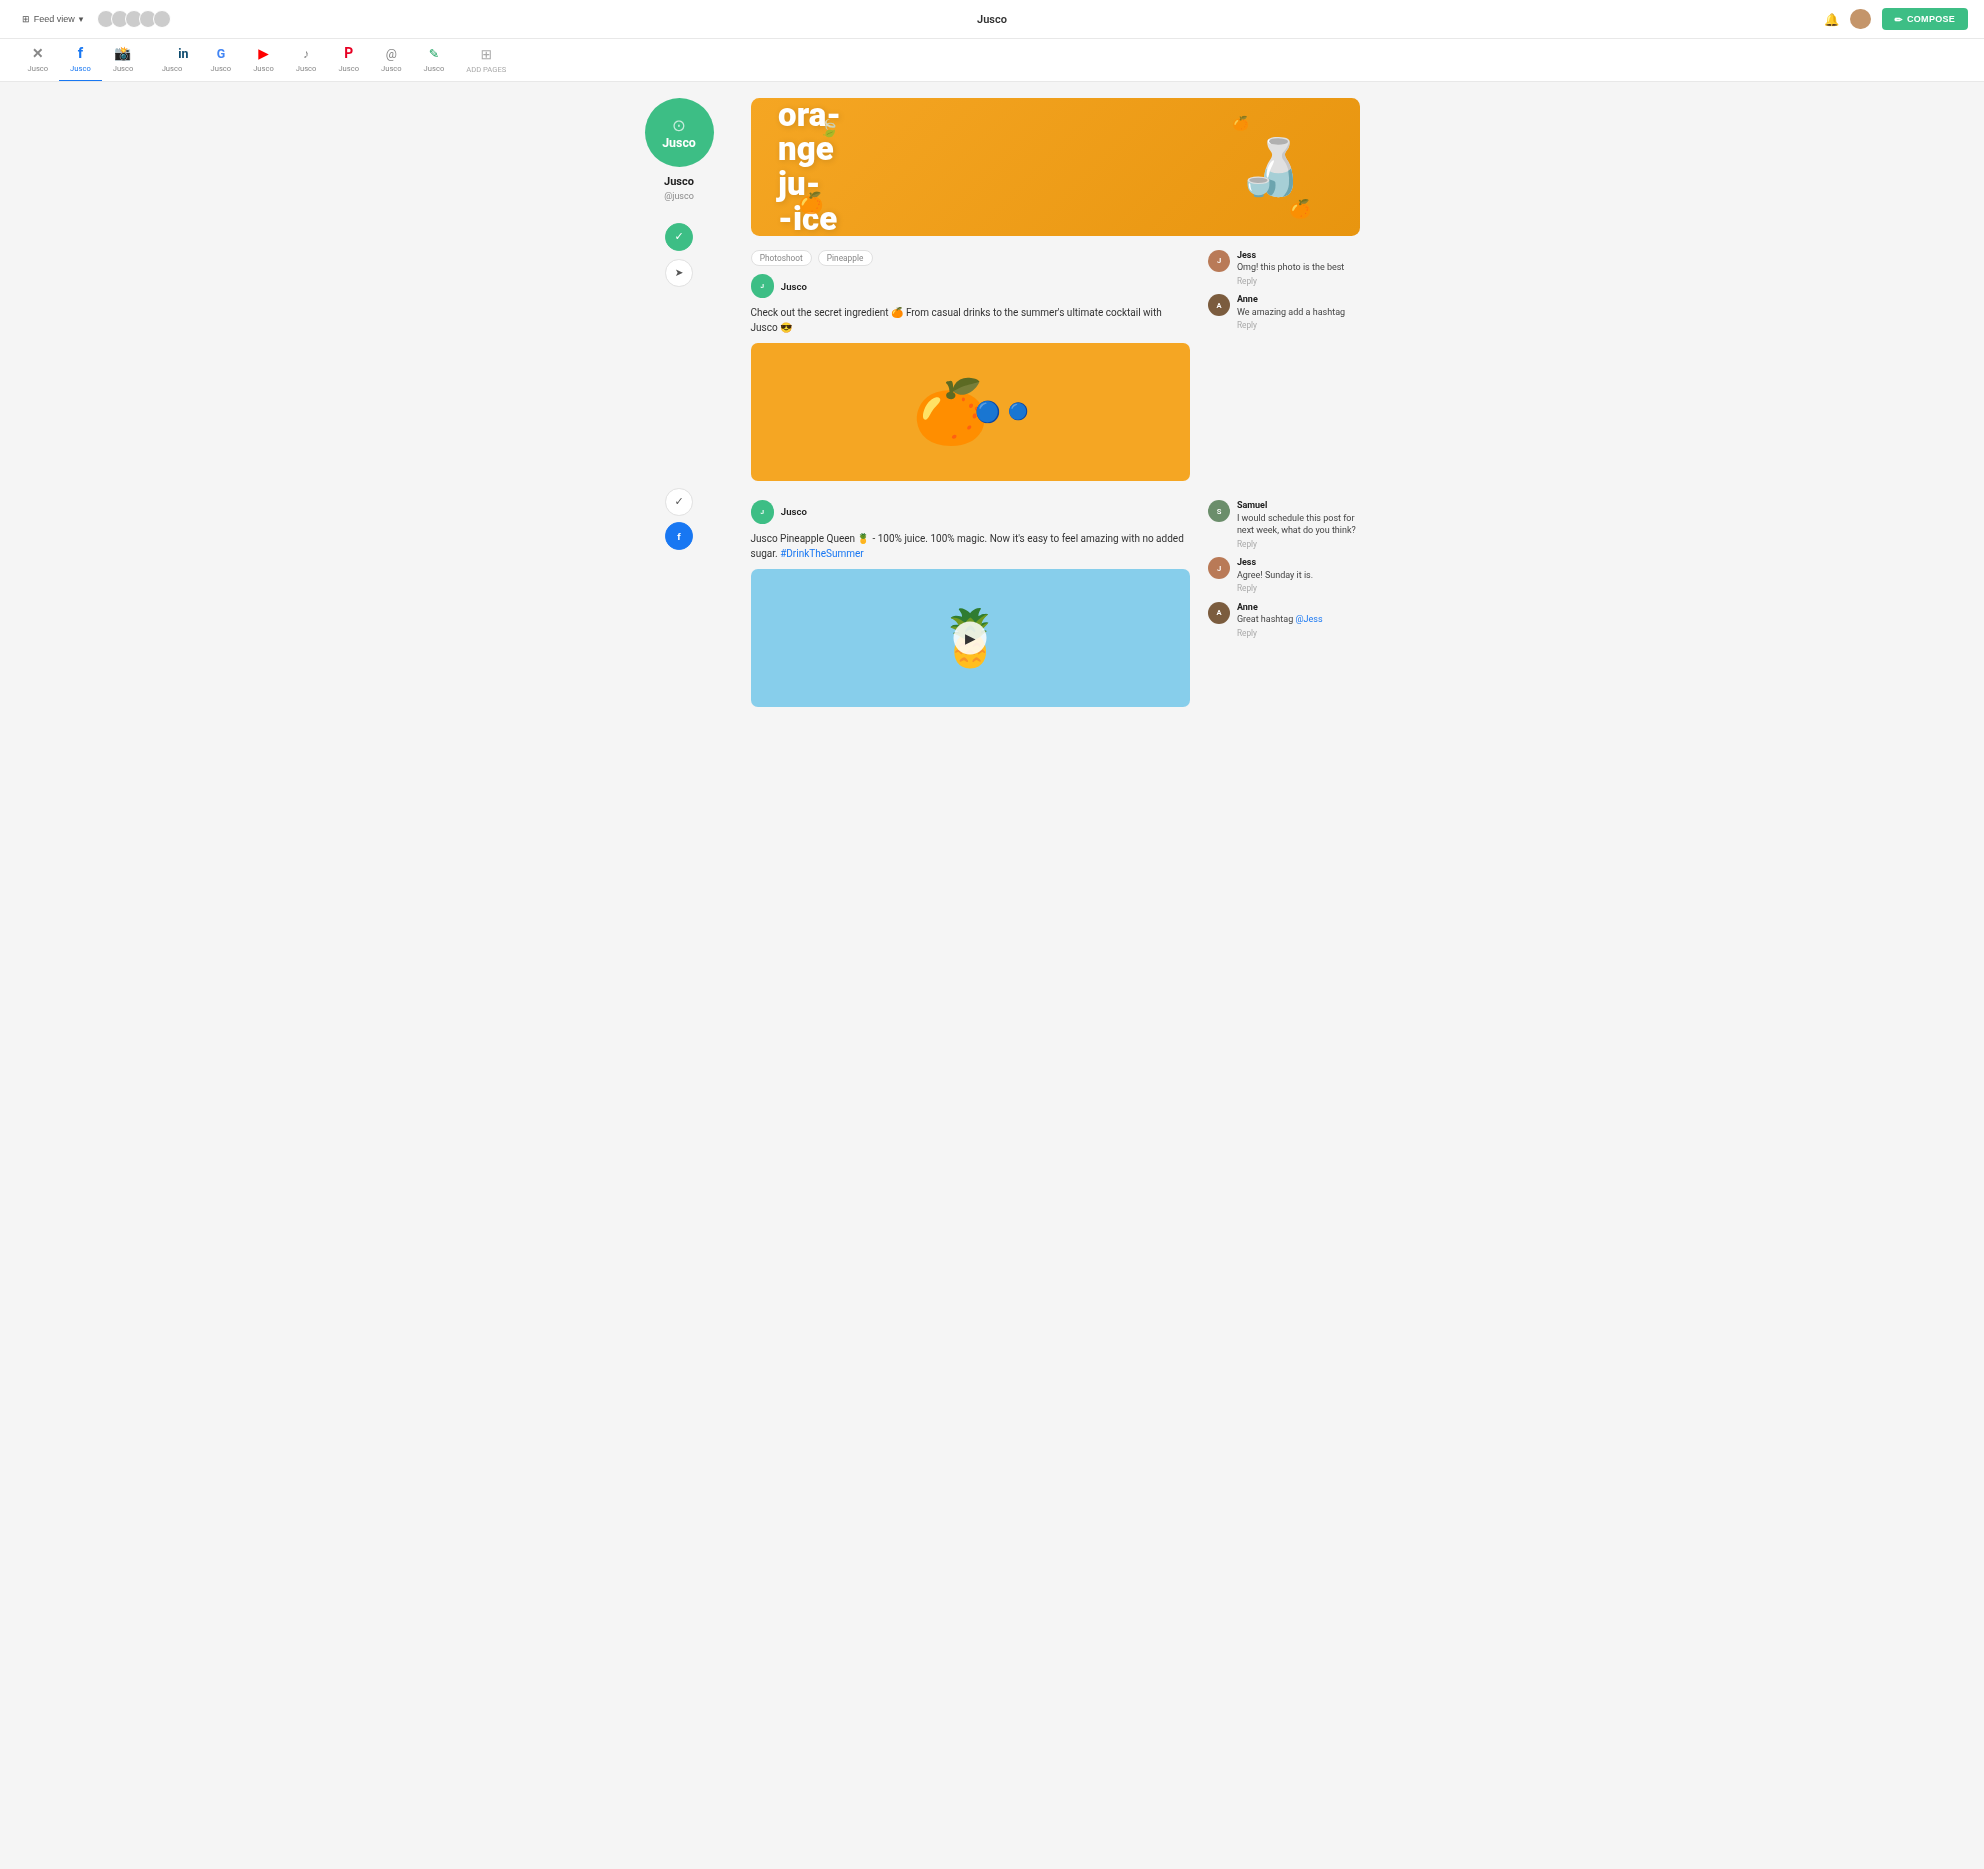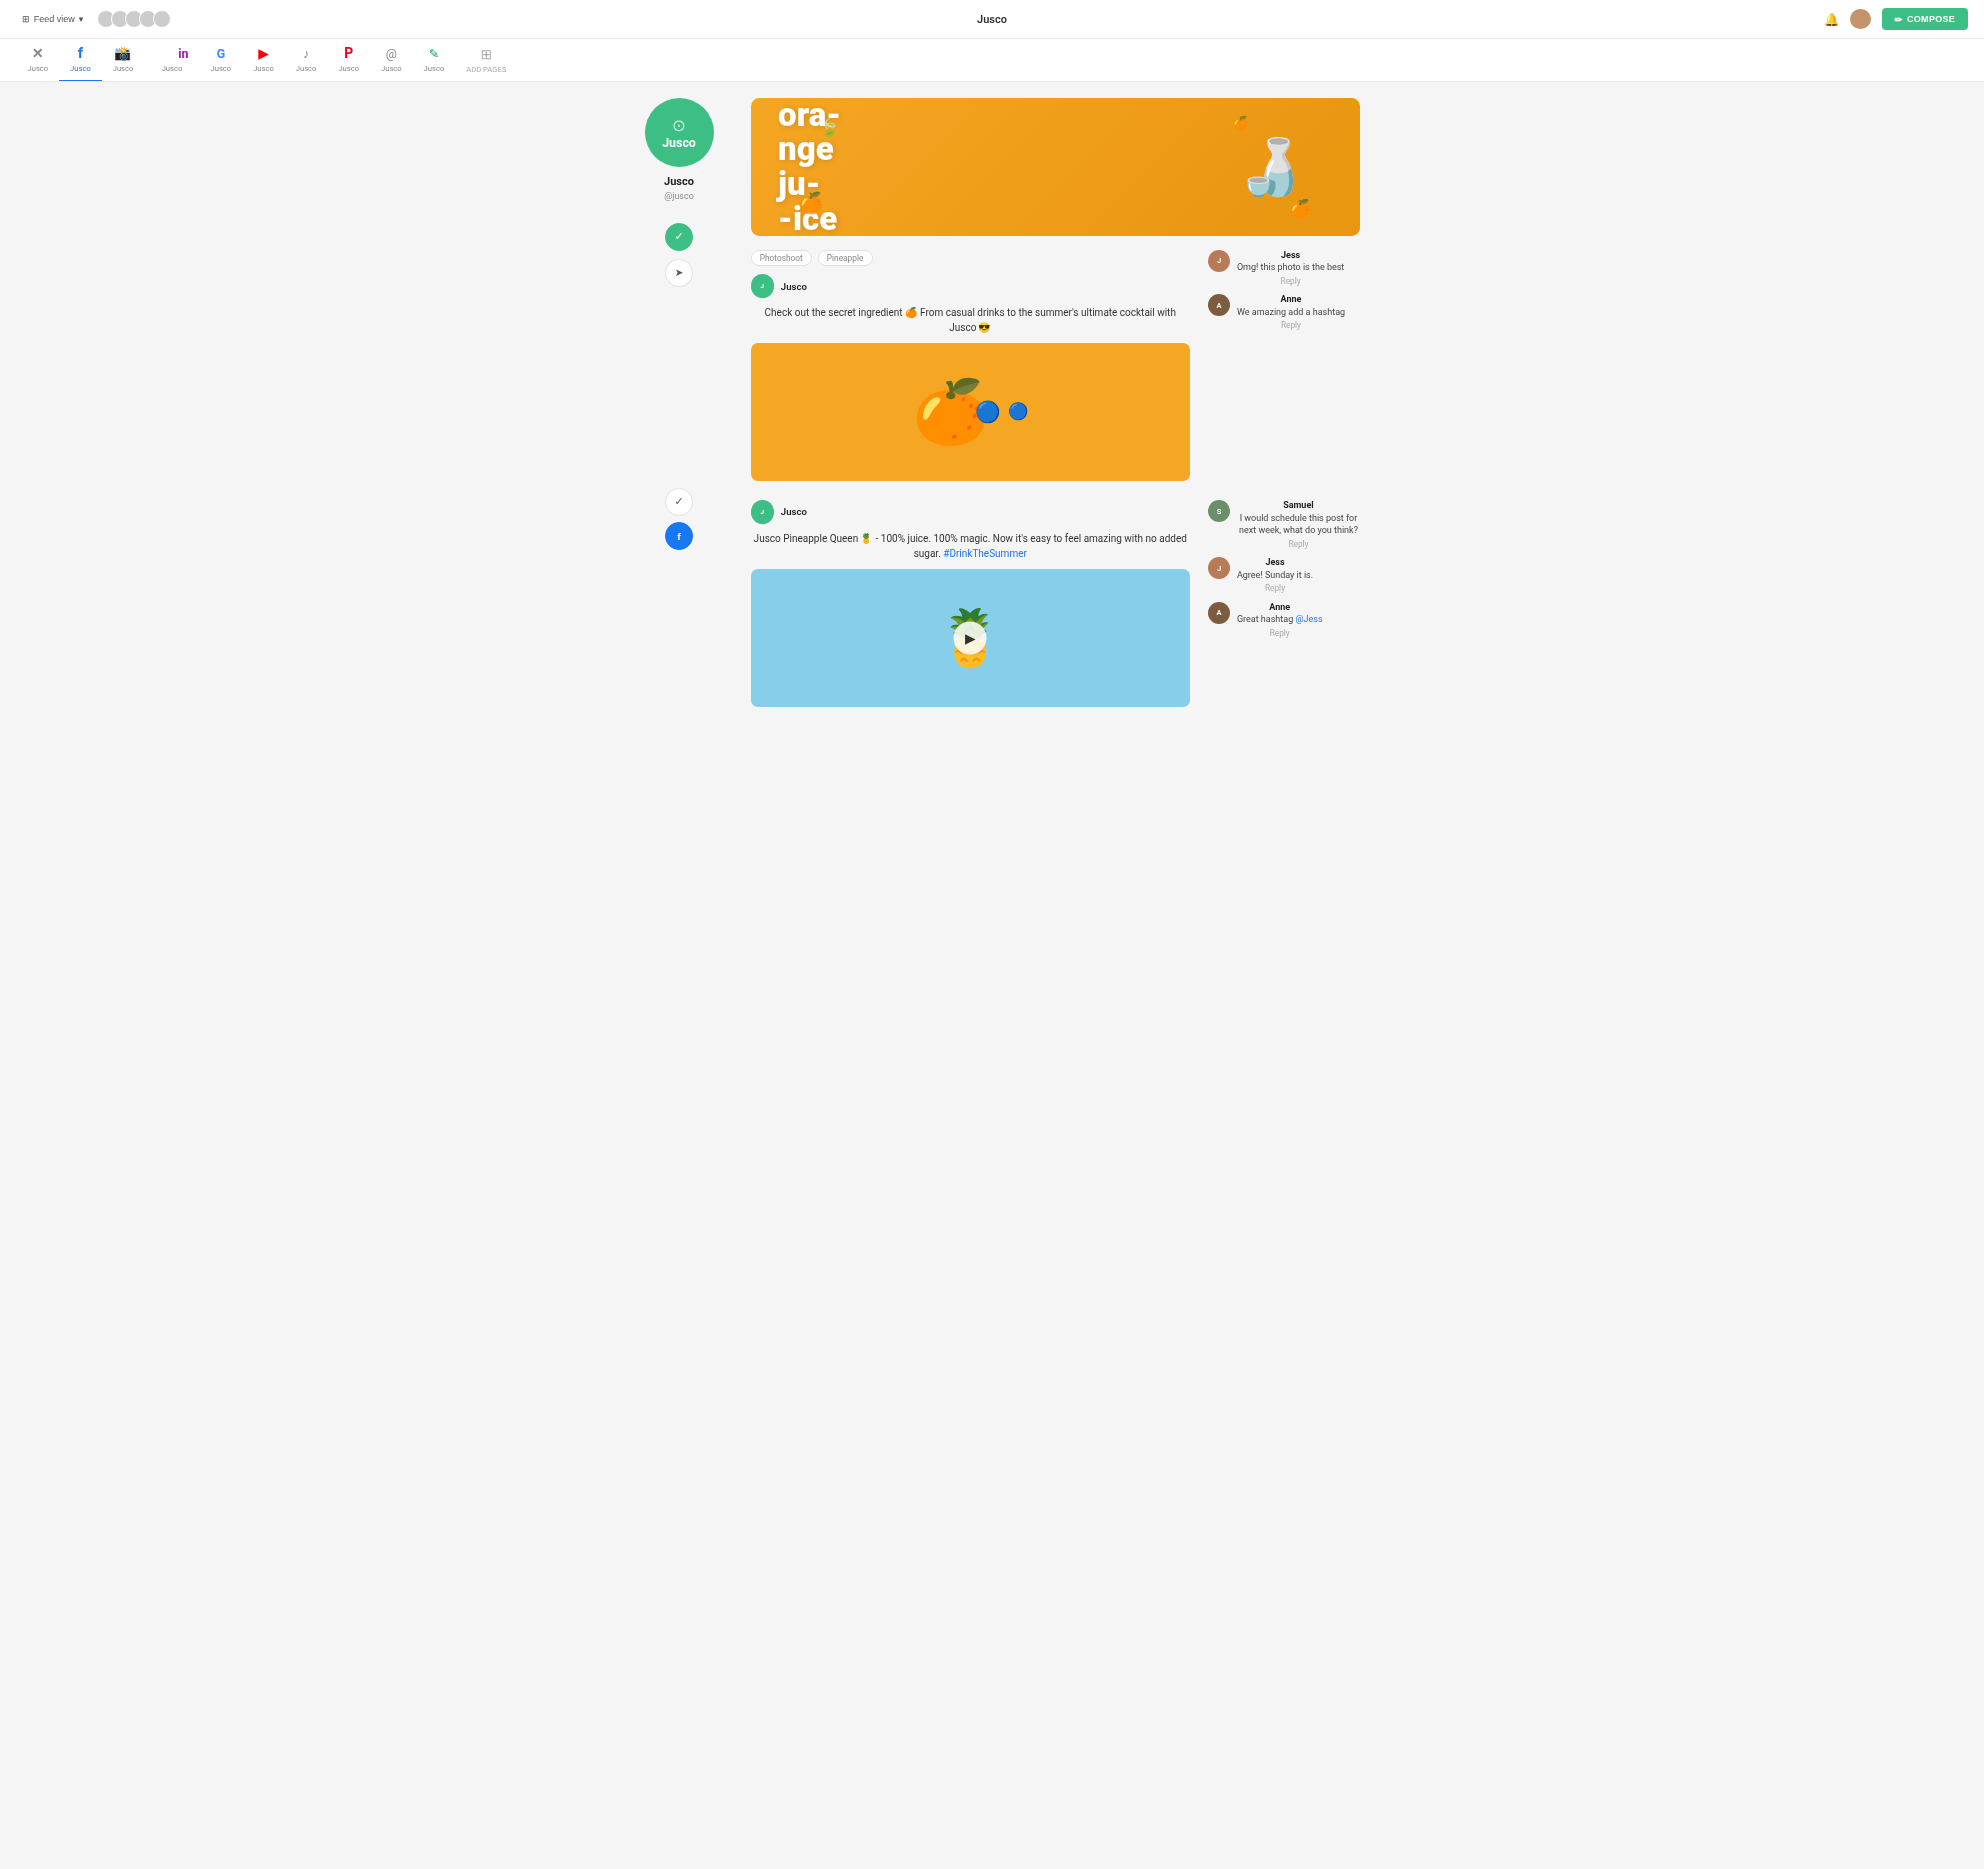--- a/index.html
+++ b/index.html
@@ -394,21 +394,20 @@
 
     .x-icon { font-weight: 900; font-size: 12.4px; }
     .fb-icon { color: #1877f2; font-size: 15px; font-weight: 700; }
 
     .compose-pencil { font-size: 9.6px; }
 
     .post-section {
       display: flex;
       gap: 18px;
       margin-bottom: 19.3px;
-      text-align: center;
     }
   </style>
 </head>
 <body>
 
 <header class="header">
   <div class="header-left">
     <button class="feed-view-btn">
       <span>⊞</span>
       <span>Feed view</span>
@@ -446,21 +445,21 @@
     <span class="tab-icon fb-icon" style="color:#1877f2; font-weight:700; font-size:15px;">f</span>
     <span class="tab-label">Jusco</span>
   </div>
 
   <div class="nav-tab">
     <span class="tab-icon" style="font-size:13.8px;">📸</span>
     <span class="tab-label">Jusco</span>
   </div>
 
   <div class="nav-tab">
-    <span class="tab-icon" style="color:#a21caf; font-weight:700; font-size:12.4px;margin-left:23px;">in</span>
+    <span class="tab-icon" style="color:#0c4a6e; font-weight:700; font-size:12.4px;margin-left:23px;">in</span>
     <span class="tab-label">Jusco</span>
   </div>
 
   <div class="nav-tab">
     <span class="tab-icon" style="font-size:12.4px; font-weight:700; color:#4285f4;">G</span>
     <span class="tab-label">Jusco</span>
   </div>
 
   <div class="nav-tab">
     <span class="tab-icon" style="color:#ff0000; font-size:13.8px;">▶</span>

